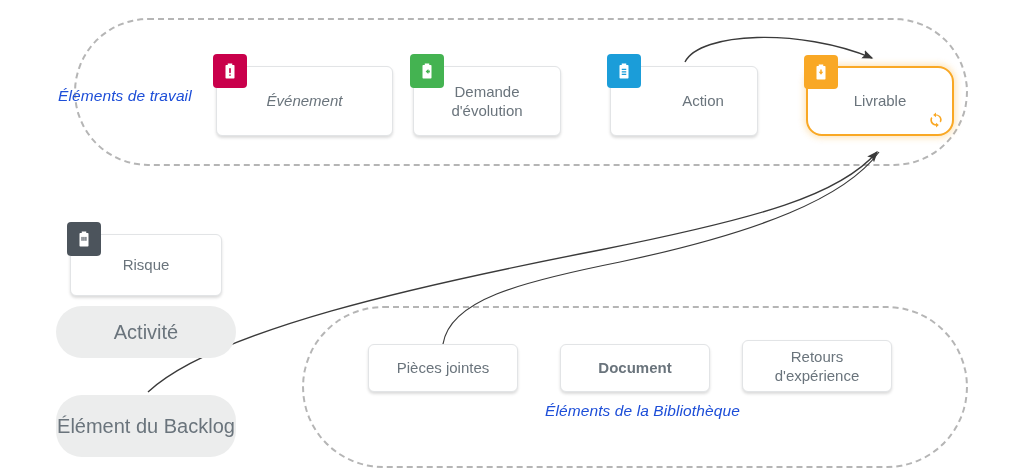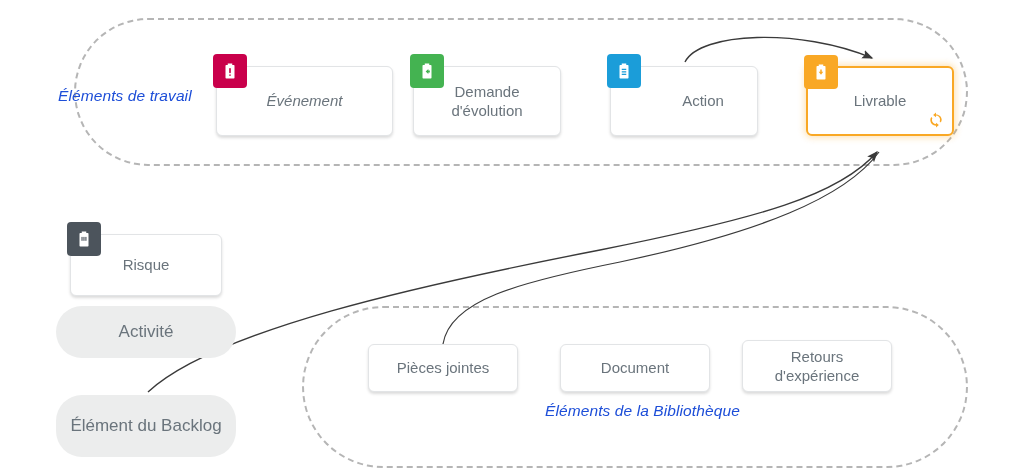--- a/index.html
+++ b/index.html
@@ -61,45 +61,45 @@
   .badge svg{ display:block; }
 
   
   #card-evenement{ left:216px; top:66px; width:177px; height:70px;font-style:italic; }
   #card-demande  { left:413px; top:66px; width:148px; height:70px; }
   #card-action   { left:610px; top:66px; width:148px; height:70px;padding-left:48px; }
 
   #card-livrable{
     left:806px; top:66px; width:148px; height:70px;
     border:2px solid #f9a825;
-    border-radius:6px;
+    border-radius:16px;
     box-shadow:0 0 6px 2px rgba(249,168,37,.30);
     color:#6a747c;
   }
   #card-livrable .sync-icon{
     position:absolute; right:7px; bottom:5px;
     width:18px;height:18px;
   }
 
   #card-risque{ left:70px; top:206px; width:152px; height:62px;margin-top:28px; }
 
   #card-pieces  { left:368px; top:344px; width:150px; height:48px; }
-  #card-document{ left:560px; top:344px; width:150px; height:48px; }
+  #card-document{ left:560px; top:344px; width:150px; height:48px;font-weight:bold; }
   #card-retours { left:742px; top:340px; width:150px; height:52px; }
 
   
   .pill{
     position:absolute;
     box-sizing:border-box;
     background:#eceded;
     border:none;
     border-radius:26px;
     display:flex;align-items:center;justify-content:center;
     text-align:center;
-    font-size:17px;
+    font-size:20px;
     line-height:1.3;
     color:#6a747c;
   }
   #pill-activite{ left:56px; top:306px; width:180px; height:52px; }
   #pill-backlog { left:56px; top:395px; width:180px; height:62px; }
 
   
   #connectors{
     position:absolute; left:0; top:0;
     width:1028px;height:476px;

